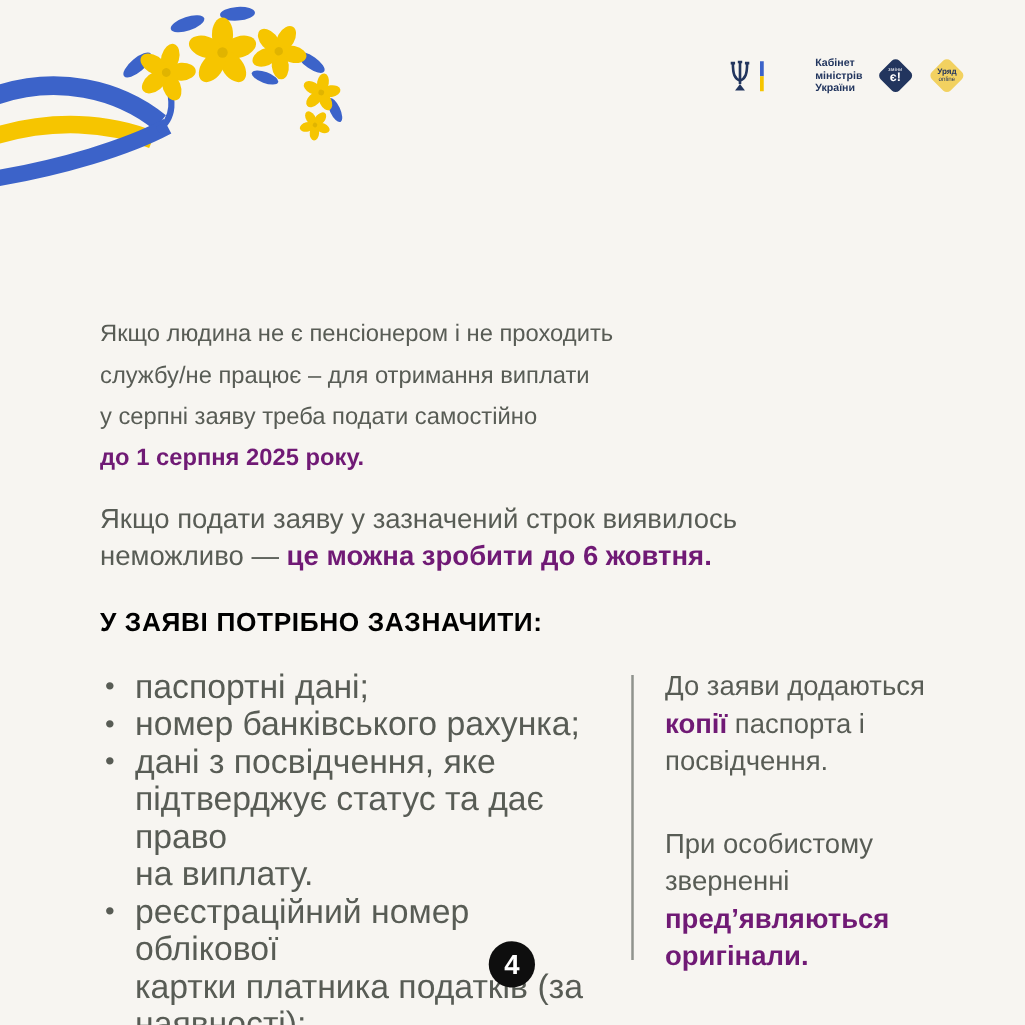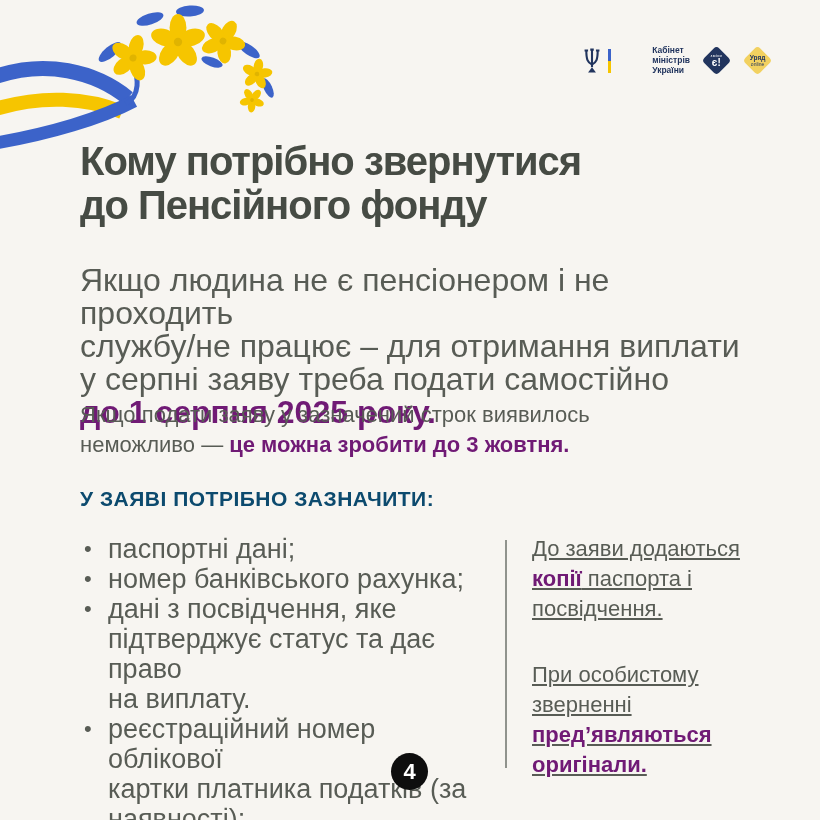--- a/index.html
+++ b/index.html
@@ -37,47 +37,47 @@
   .ur-top{display:block;font-size:6.5px;font-weight:700;color:#22355e;}
   .ur-bottom{display:block;font-size:5px;color:#22355e;}
 
   .title{
     position:absolute;left:80px;top:112px;width:660px;
     font-size:40px;line-height:1.1;font-weight:700;
     letter-spacing:-1px;color:#464b44;
   }
   .para1{
     position:absolute;left:80px;top:232px;width:670px;
-    font-size:32px;line-height:33px;
+    font-size:19px;line-height:33px;
   }
   .para2{
     position:absolute;left:80px;top:378px;width:660px;
     font-size:22px;line-height:30px;
   }
   .section-heading{
     position:absolute;left:80px;top:487px;width:560px;
-    font-size:21px;font-weight:700;letter-spacing:.5px;color:#0c4a6e;
+    font-size:21px;font-weight:700;letter-spacing:.5px;color:#000000;
   }
   .bullets{
     position:absolute;left:80px;top:534px;width:410px;
     margin:0;padding:0;list-style:none;
     font-size:27px;line-height:30px;
   }
   .bullets li{position:relative;padding-left:28px;white-space:pre-line;}
   .bullets li::before{
     content:"•";position:absolute;left:4px;top:0;
     font-size:22px;color:#585c55;
   }
   .divider{
     position:absolute;left:505px;top:540px;width:2px;height:228px;
     background:#90938d;
   }
   .aside{
     position:absolute;left:532px;top:534px;width:250px;
-    font-size:22px;line-height:30px;text-decoration:underline;
+    font-size:22px;line-height:30px;
   }
   .aside-block2{display:block;margin-top:36px;}
   .page-badge{
     position:absolute;left:391px;top:753px;width:37px;height:37px;
     background:#0e0e0e;border-radius:50%;
     display:flex;align-items:center;justify-content:center;
     color:#fff;font-size:22px;font-weight:700;
   }
 </style>
 </head>
@@ -145,30 +145,28 @@
       </div>
     </div>
     <div class="diamond yellow">
       <div class="diamond-inner">
         <span class="ur-top">Уряд</span>
         <span class="ur-bottom">online</span>
       </div>
     </div>
   </div>
 
-  <h1 class="title preline">Кому потрібно звернутися
-до Пенсійного фонду</h1>
 
   <p class="para1 preline"><span>Якщо людина не є пенсіонером і не проходить
 службу/не працює – для отримання виплати
 у серпні заяву треба подати самостійно
 </span><span class="b">до 1 серпня 2025 року.</span></p>
 
   <p class="para2 preline"><span>Якщо подати заяву у зазначений строк виявилось
-неможливо — </span><span class="b">це можна зробити до 3 жовтня.</span></p>
+неможливо — </span><span class="b">це можна зробити до 6 жовтня.</span></p>
 
   <div class="section-heading">У ЗАЯВІ ПОТРІБНО ЗАЗНАЧИТИ:</div>
 
   <ul class="bullets">
       <li>паспортні дані;</li>
       <li>номер банківського рахунка;</li>
       <li>дані з посвідчення, яке
 підтверджує статус та дає право
 на виплату.</li>
       <li>реєстраційний номер облікової

